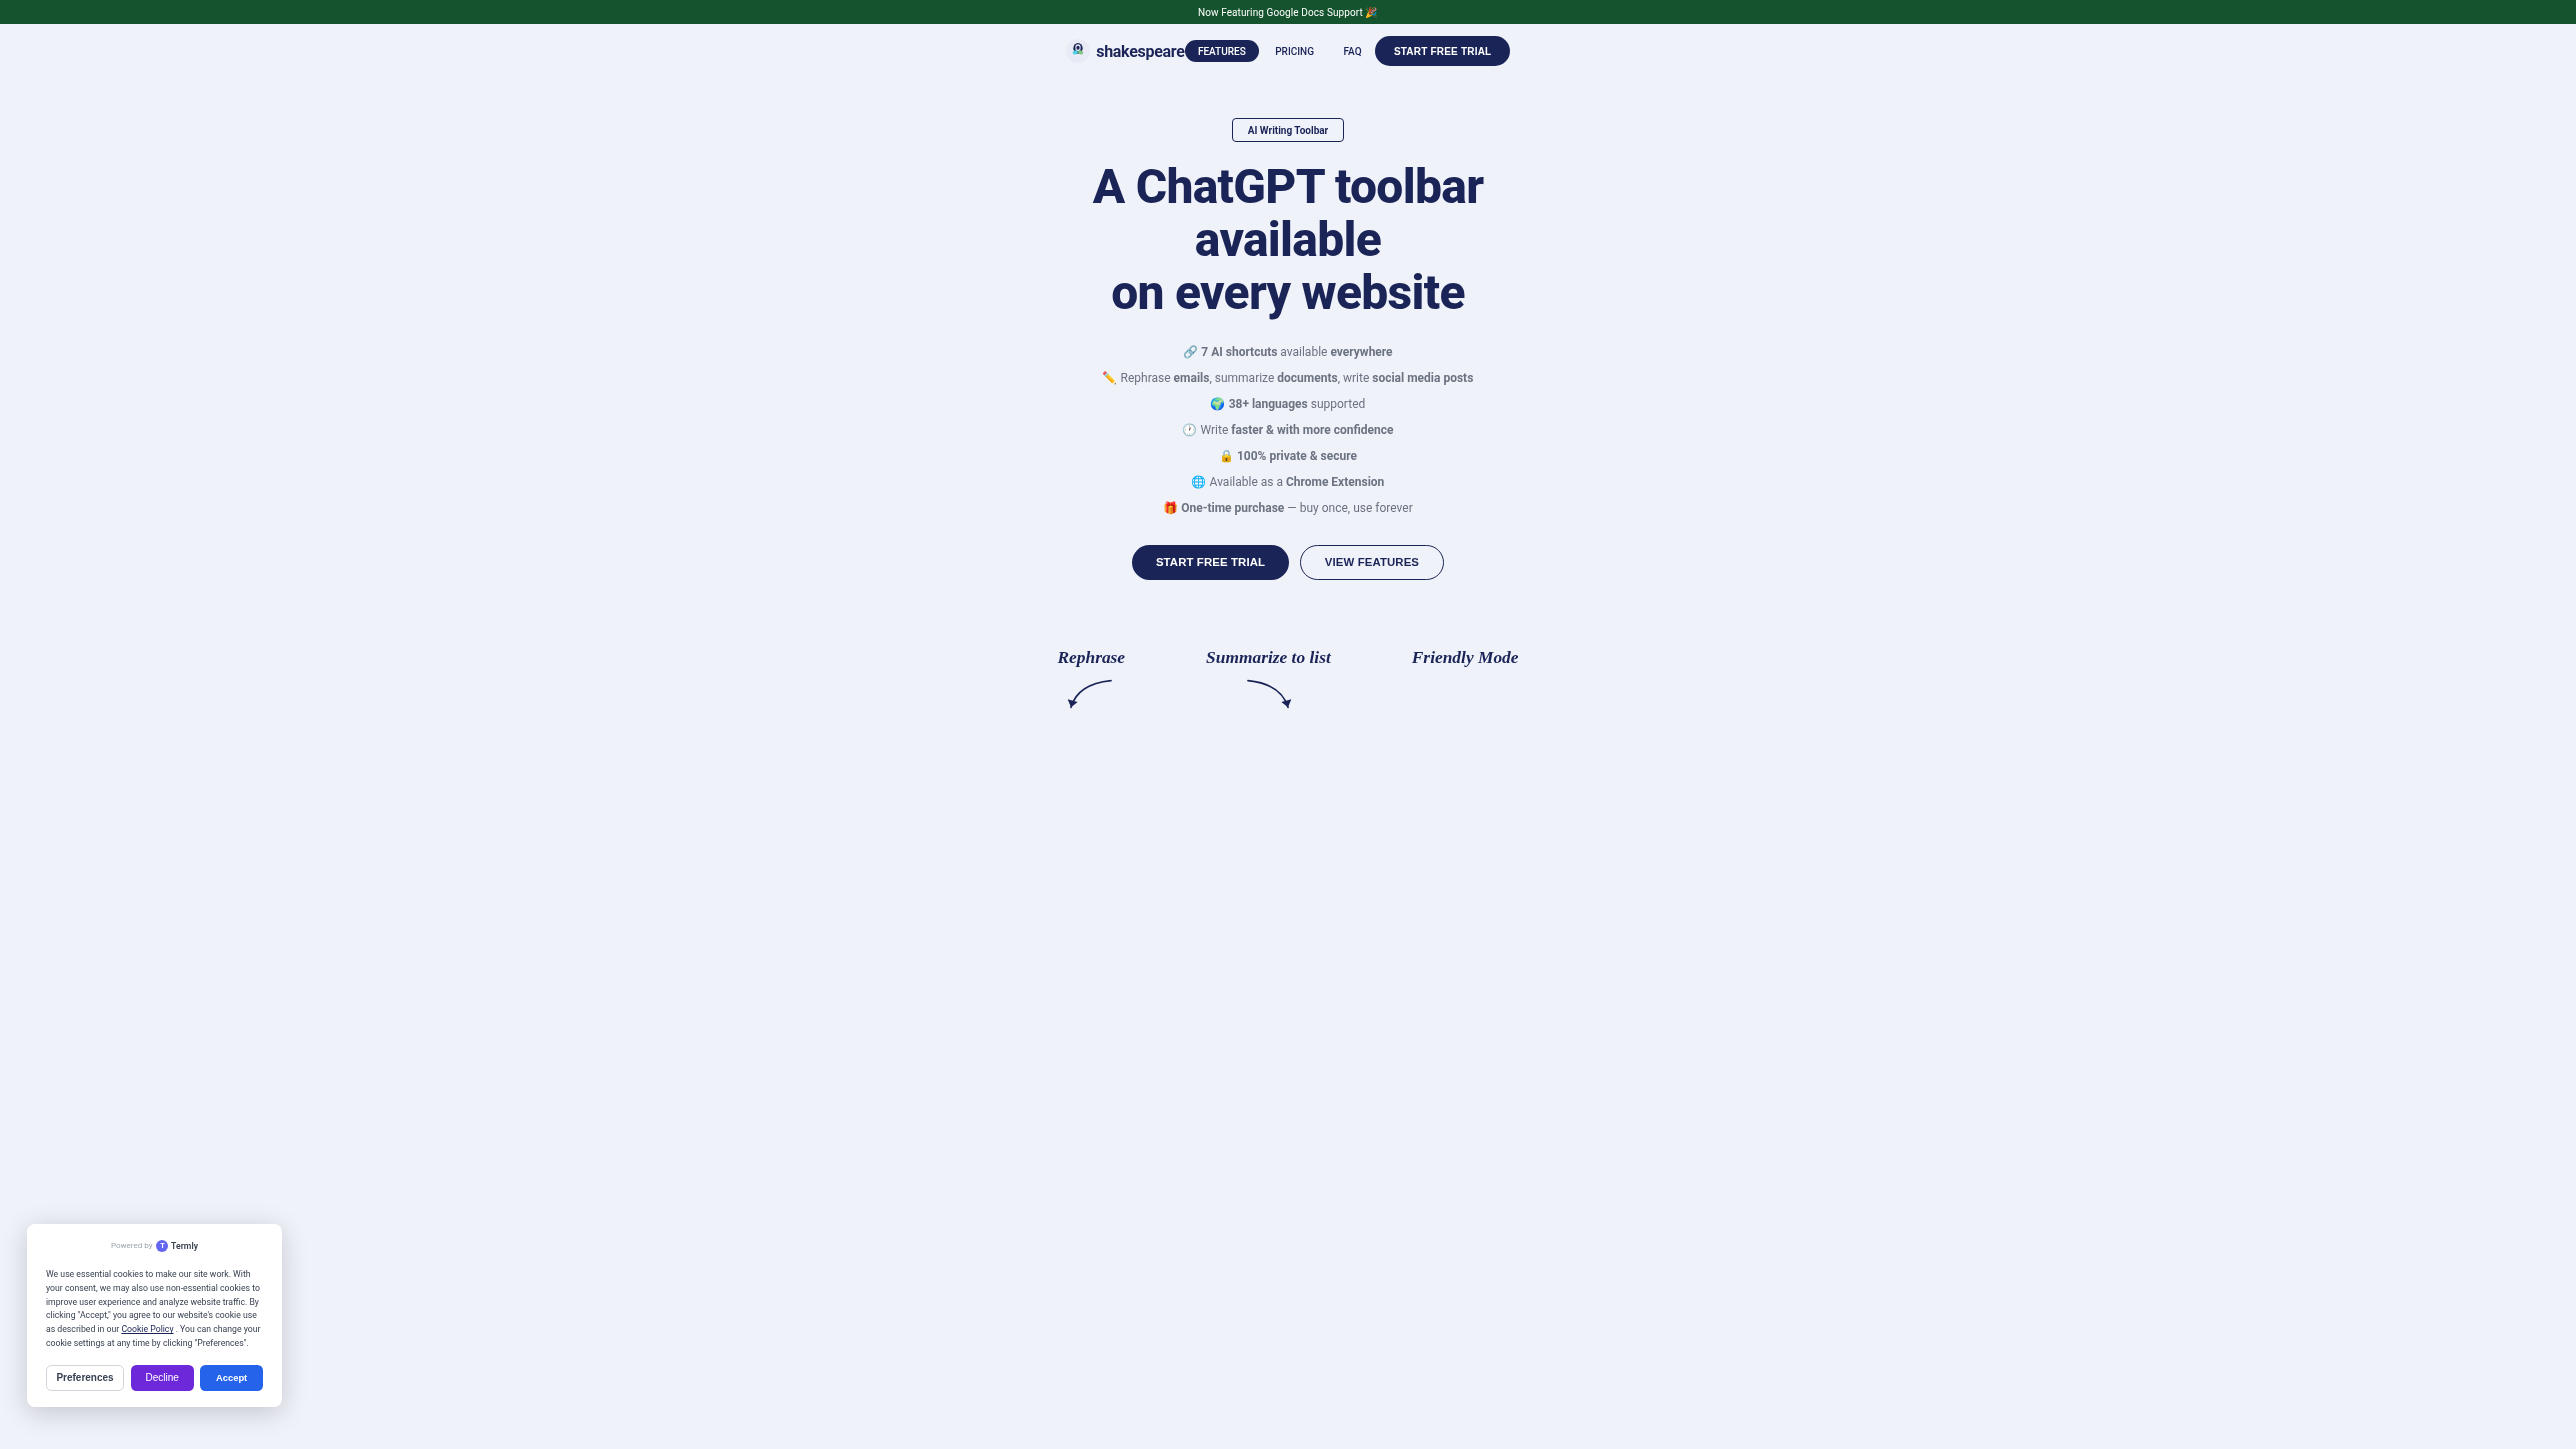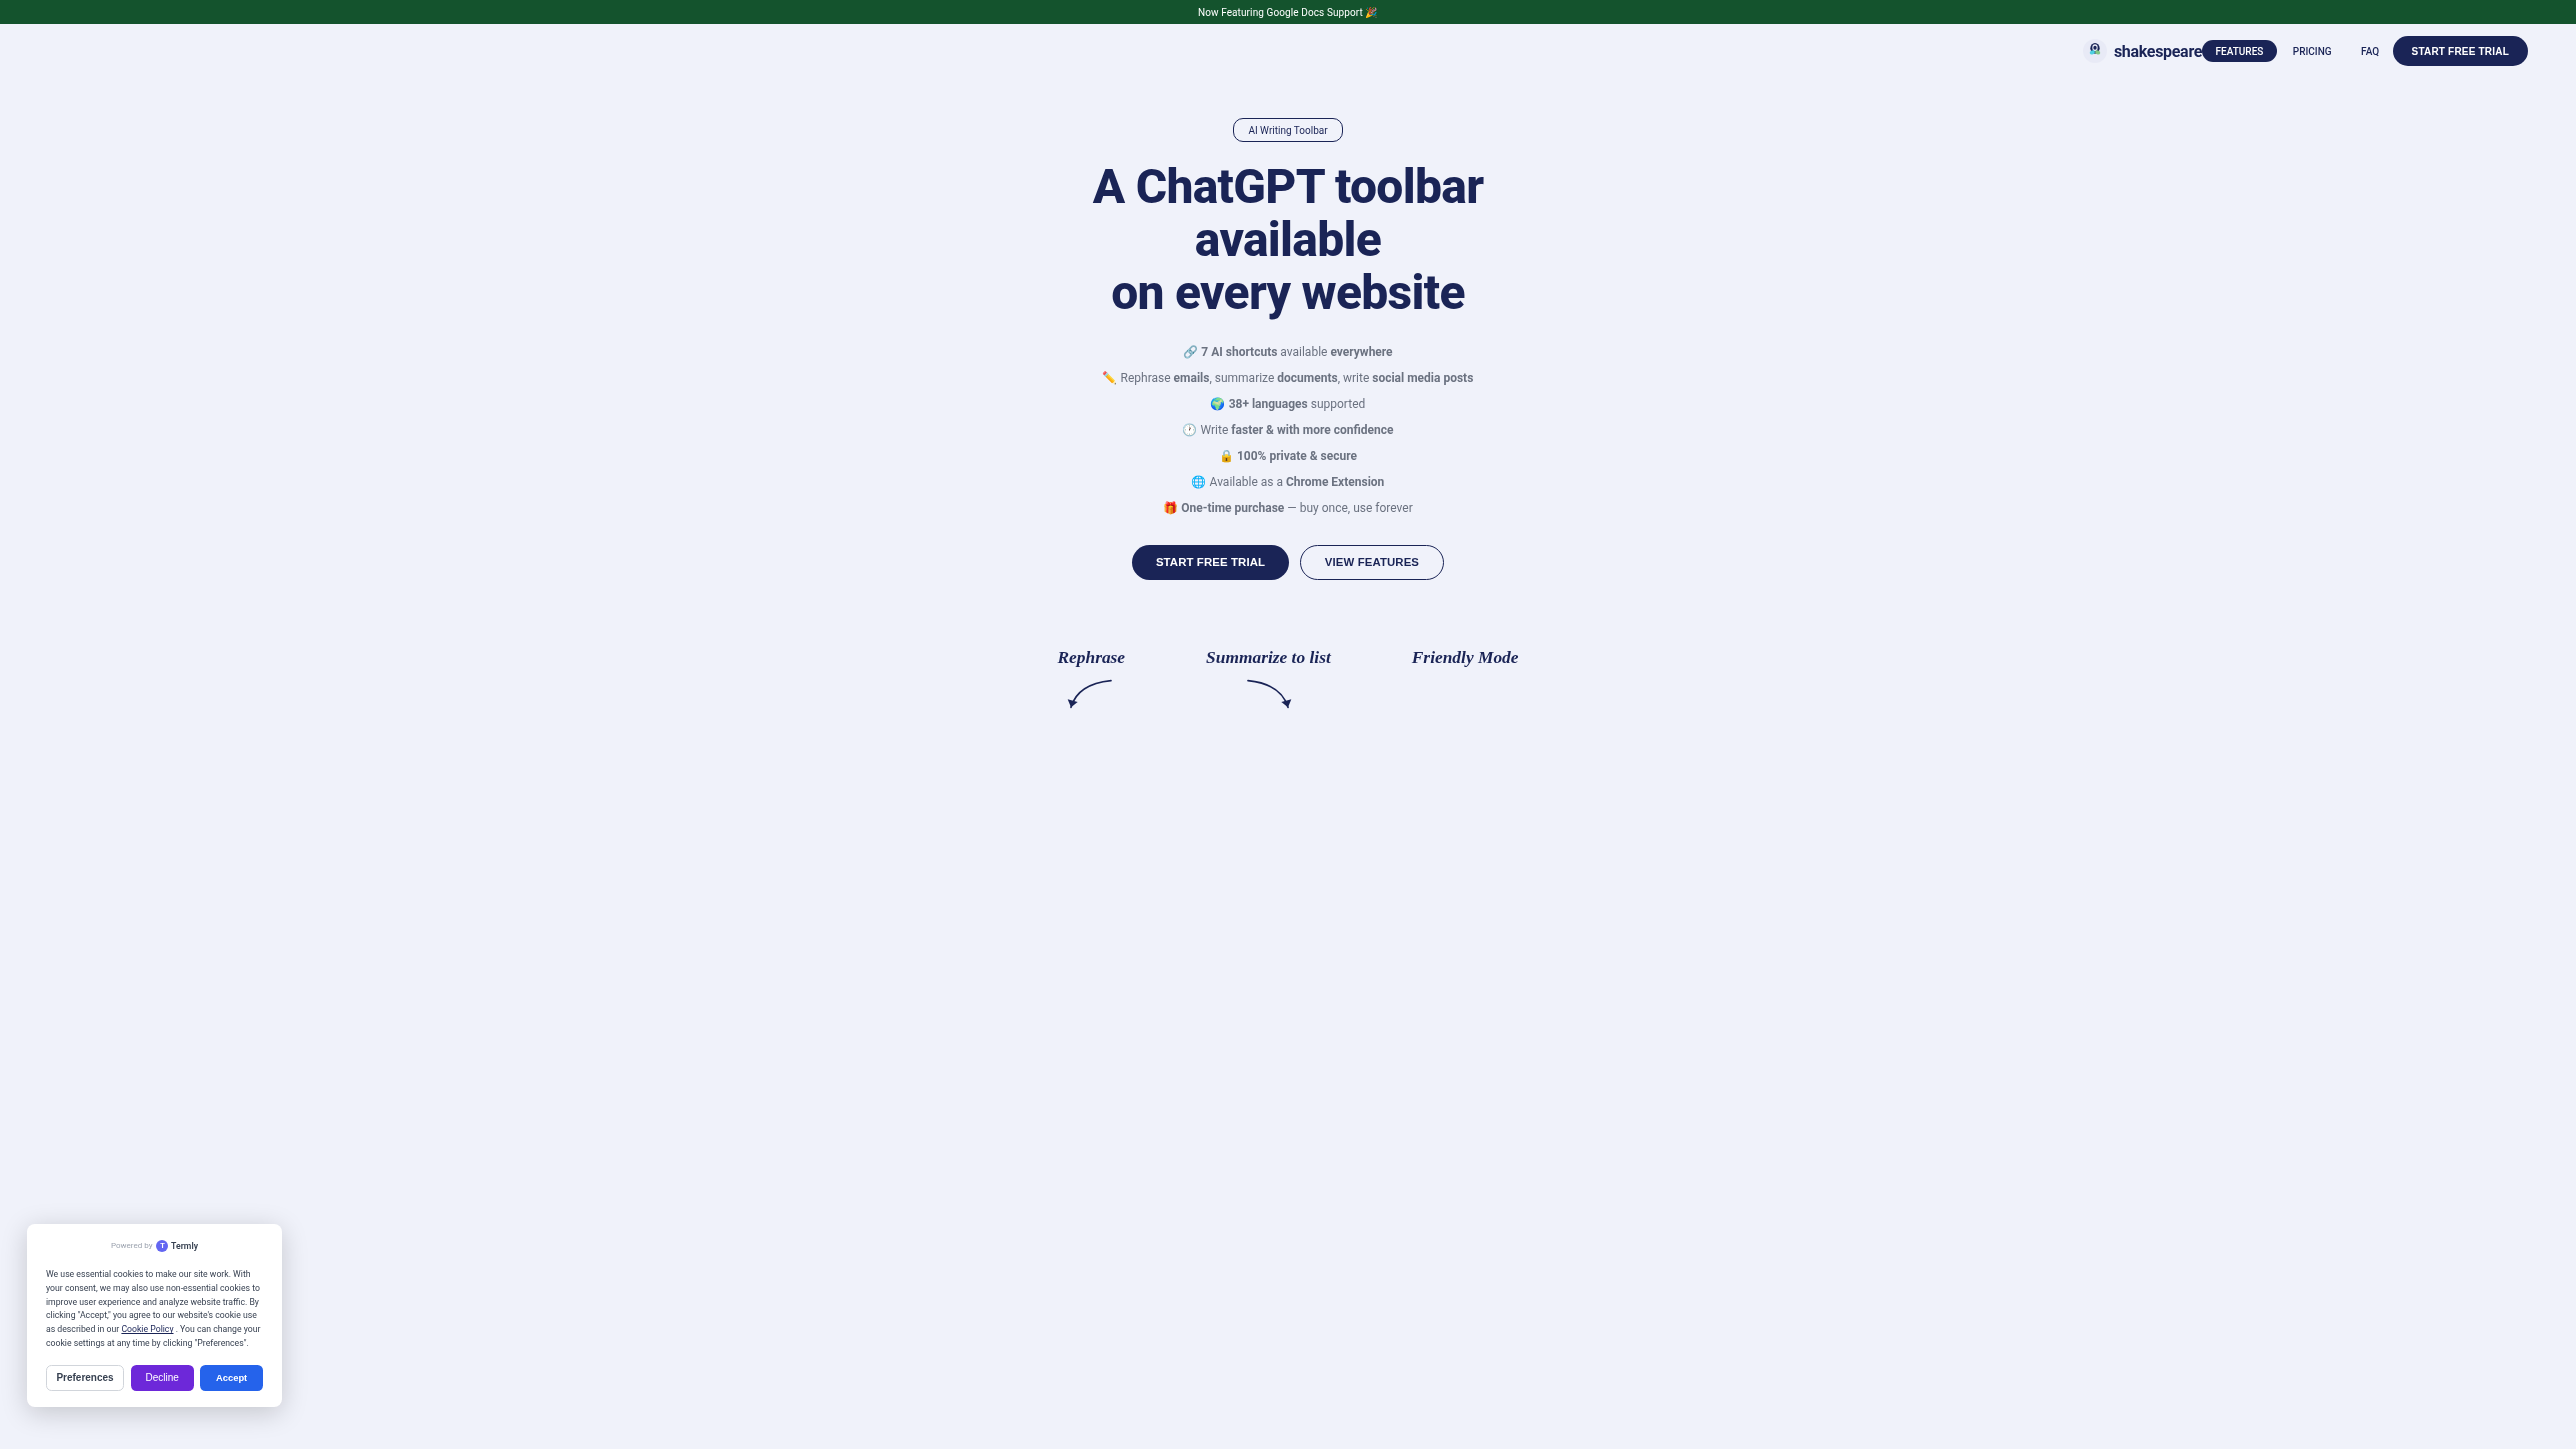--- a/index.html
+++ b/index.html
@@ -23,22 +23,22 @@
       padding: 6.7px 13.4px;
       font-size: 10px;
       letter-spacing: 0.01em;
     }
 
     
     #navbar {
       background: #f0f2fa;
       display: flex;
       align-items: center;
-      justify-content: flex-end;
-      padding: 12px 48px;
+      justify-content: center;
+      padding: 12px 32px;
       position: sticky;
       top: 0;
       z-index: 100;
     }
 
     #logo-area {
       display: flex;
       align-items: center;
       gap: 6.7px;
       cursor: pointer;
@@ -95,24 +95,24 @@
     #hero {
       text-align: center;
       padding: 40px 13.4px 27px;
       max-width: 604px;
       margin: 0 auto;
     }
 
     #ai-writing-badge {
       display: inline-block;
       border: 1.3px solid #1a2456;
-      border-radius: 10px;
+      border-radius: 4px;
       padding: 5.4px 14.8px;
       font-size: 10px;
-      font-weight: 400;
+      font-weight: 700;
       color: #1a2456;
       margin-bottom: 19px;
       cursor: pointer;
     }
 
     #hero-heading {
       font-size: 48px;
       font-weight: 800;
       color: #1a2456;
       line-height: 1.1;

